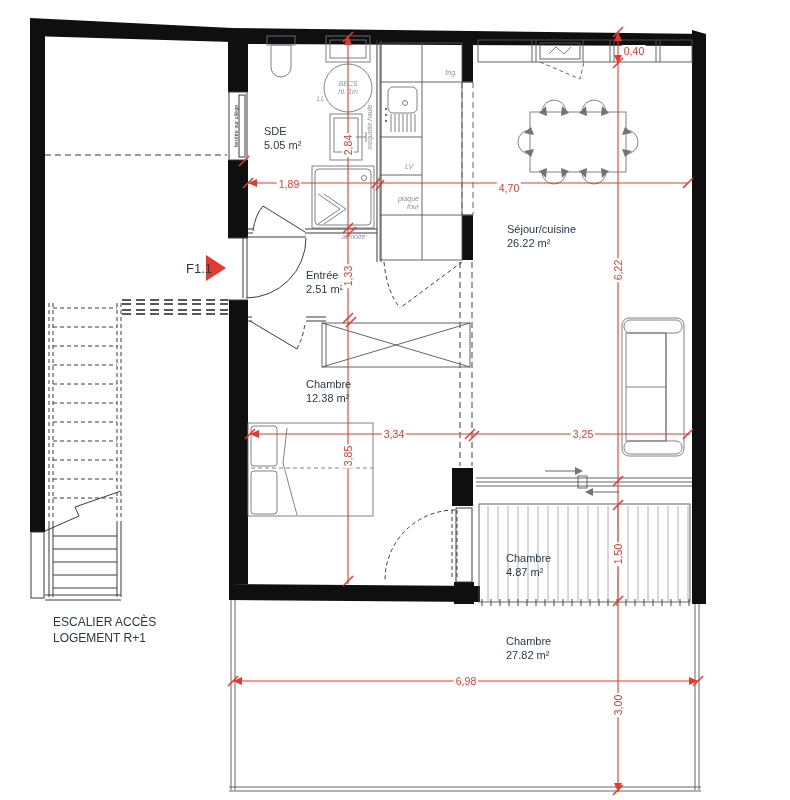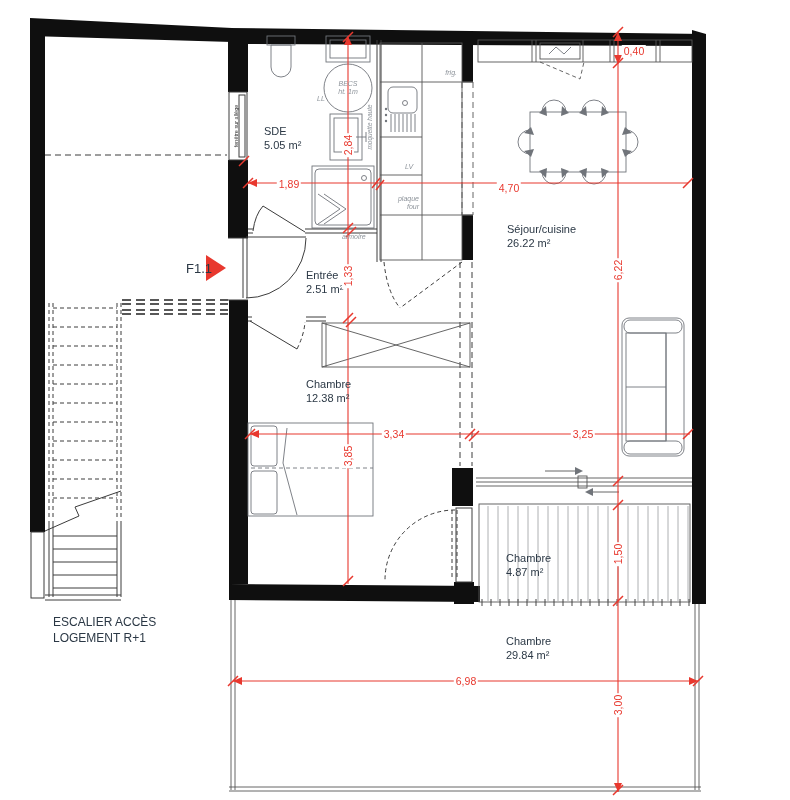--- a/index.html
+++ b/index.html
@@ -253,21 +253,21 @@
   <div class="lbl" style="left:507px;top:222px">
     <div>Séjour/cuisine</div>
     <div>26.22 m²</div>
   </div>
   <div class="lbl" style="left:506px;top:551px">
     <div>Chambre</div>
     <div>4.87 m²</div>
   </div>
   <div class="lbl" style="left:506px;top:634px">
     <div>Chambre</div>
-    <div>29.84 m²</div>
+    <div>27.82 m²</div>
   </div>
 
   <div class="lbl" style="left:53px;top:615px;font-size:12px">
     <div>ESCALIER ACCÈS</div>
     <div>LOGEMENT R+1</div>
   </div>
 
   <div class="lbl" style="left:186px;top:261px;font-size:13px">F1.1</div>
 
   <div class="eq ctr" style="left:348px;top:88px">

